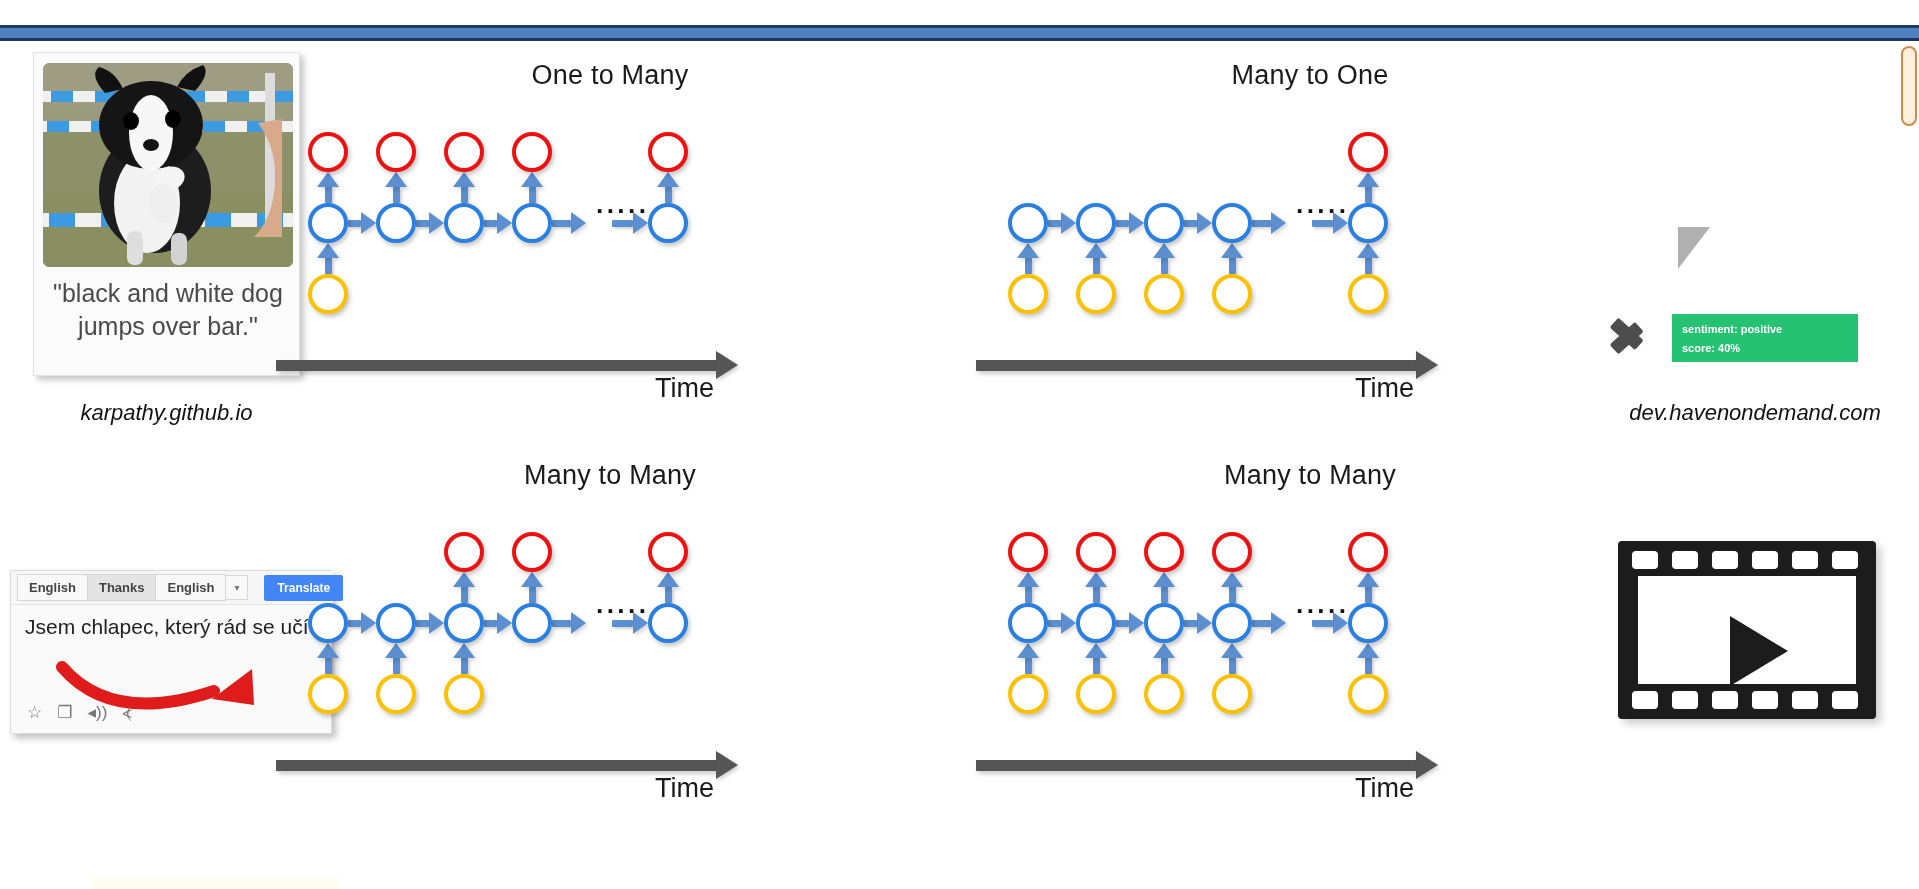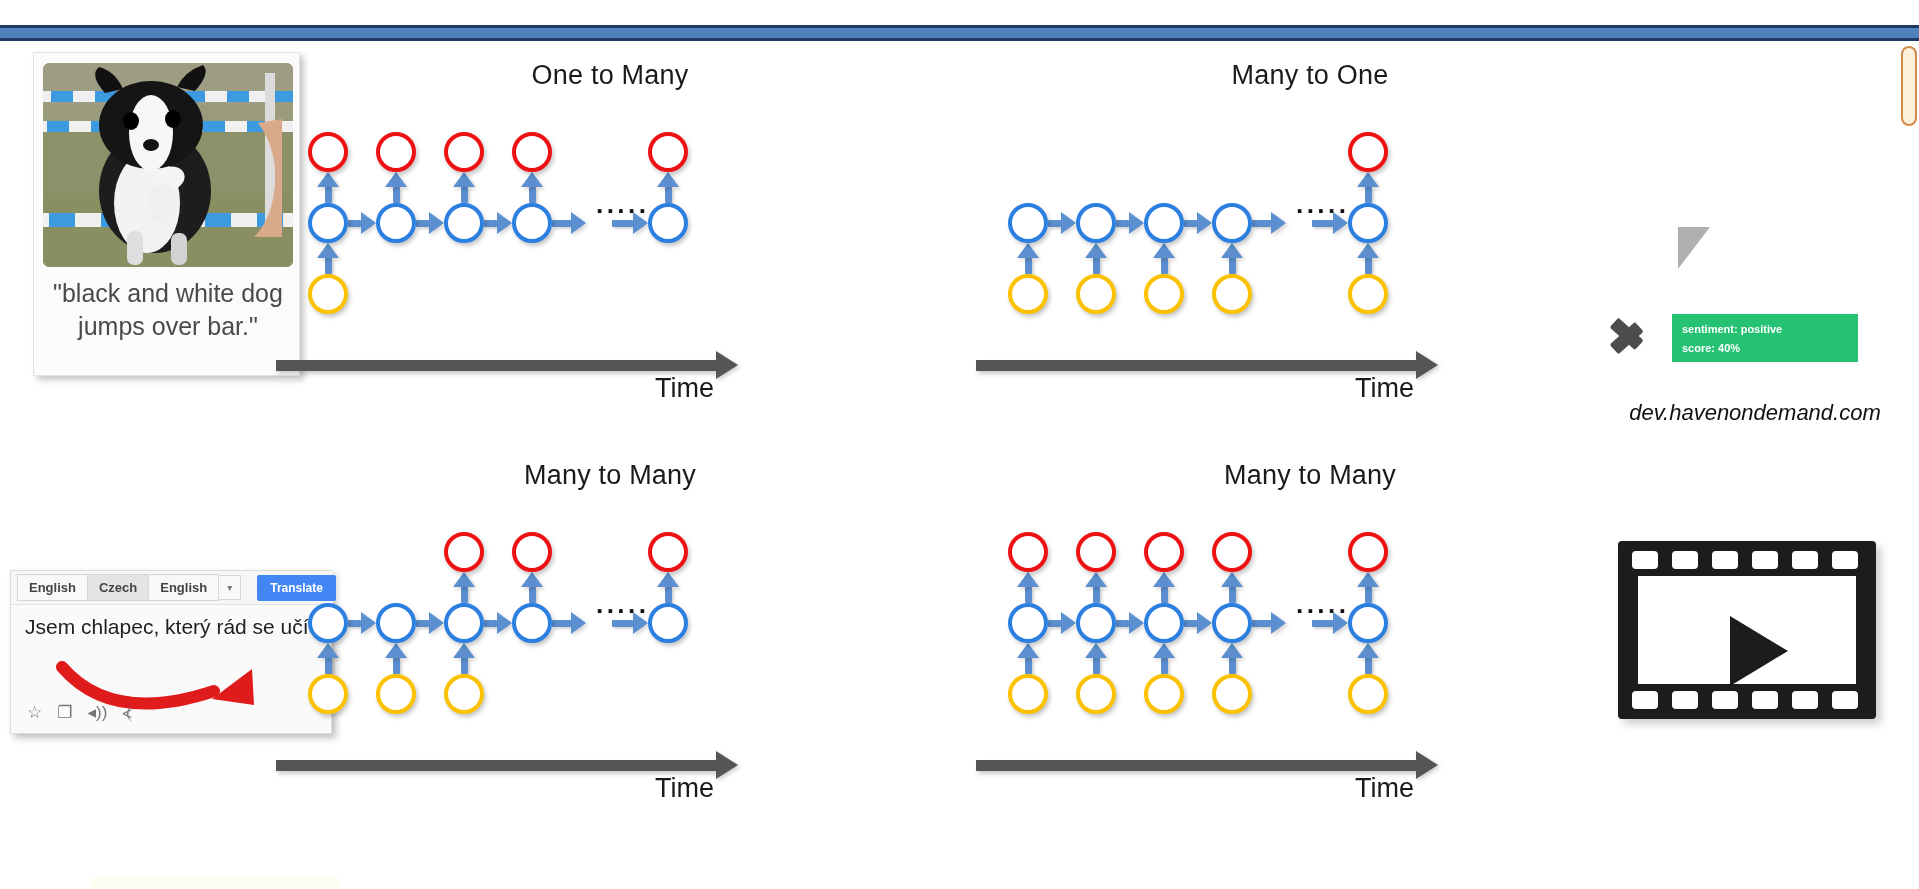--- a/index.html
+++ b/index.html
@@ -254,25 +254,26 @@
 
         <ellipse cx="126" cy="116" rx="16" ry="12" fill="#f4f4f4" transform="rotate(-20 126 116)"></ellipse>
         <ellipse cx="120" cy="140" rx="14" ry="20" fill="#efefef"></ellipse>
 
         <rect x="84" y="168" width="16" height="34" rx="7" fill="#dedede"></rect>
         <rect x="128" y="170" width="16" height="32" rx="7" fill="#d3d3d3"></rect>
       </svg>
     </div>
     <div class="dogcaption">"black and white dog jumps over bar."</div>
   </div>
+  <div class="karpathy1">karpathy.github.io</div>
 
   <div class="translate">
     <div class="tr-toolbar">
       <div class="lang">English</div>
-      <div class="lang sel">Czech</div>
+      <div class="lang sel">Thanks</div>
       <div class="lang last">English</div>
       <div class="langcaret">▾</div>
       <div class="tr-btn">Translate</div>
     </div>
     <div class="tr-text">Jsem chlapec, který rád se učí</div>
     <svg class="redarrow" width="235" height="62" viewBox="0 0 235 62">
       <path d="M6 18 q50 58 152 24" stroke="#e01b1b" stroke-width="12" fill="none" stroke-linecap="round"></path>
       <path d="M196 20 l-40 30 l42 6 z" fill="#e01b1b"></path>
     </svg>
     <div class="tr-icons">

